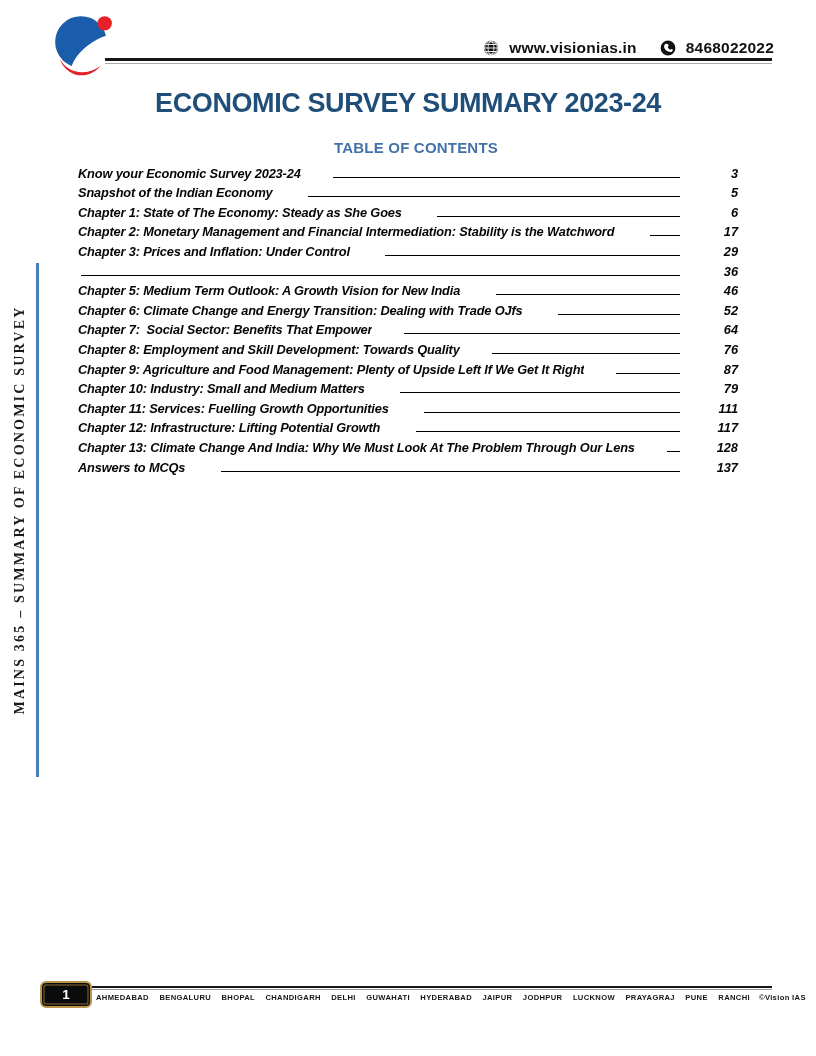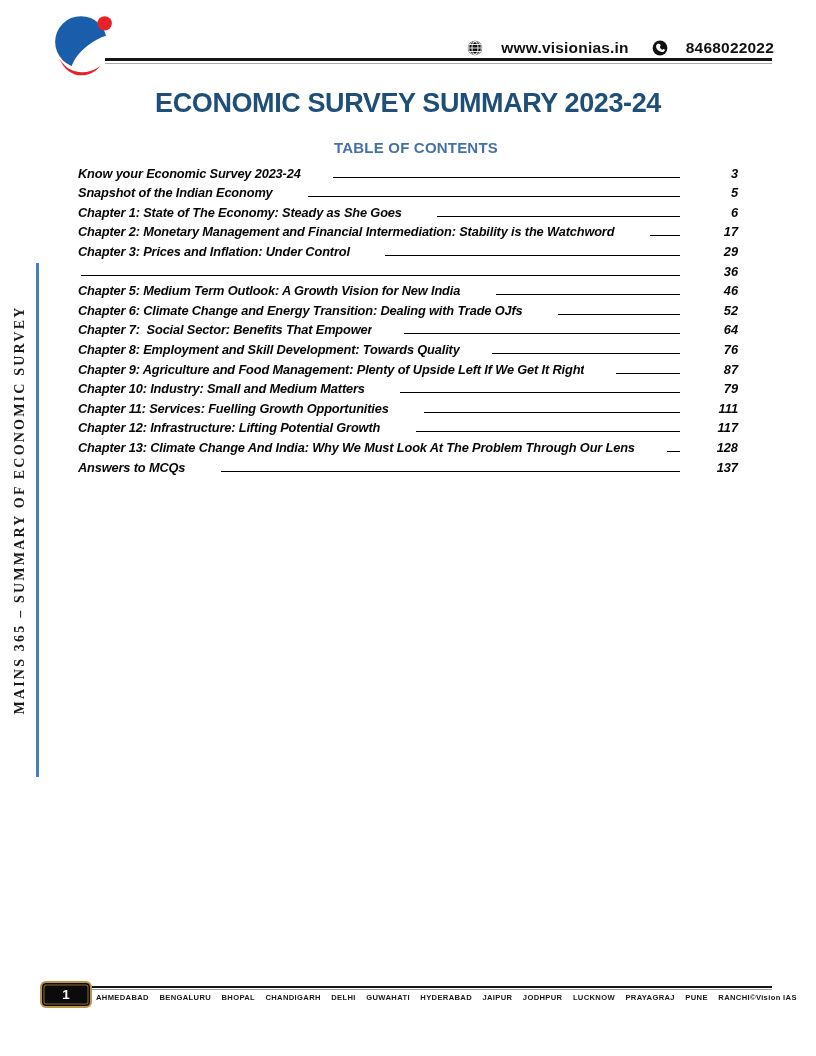--- a/index.html
+++ b/index.html
@@ -27,21 +27,21 @@
     right: 42px;
     display: flex;
     align-items: center;
     gap: 9px;
     font-size: 15.5px;
     font-weight: bold;
     color: #111111;
     letter-spacing: 0.2px;
   }
   .header-contact .icon { display: inline-flex; width: 16px; height: 16px; }
-  .website-group, .phone-group { display: flex; align-items: center; gap: 18px; }
+  .website-group, .phone-group { display: flex; align-items: center; gap: 10px; }
   .phone-group { margin-left: 14px; }
   .header-rule {
     position: absolute;
     left: 105px;
     top: 58px;
     width: 667px;
     height: 6px;
     border-top: 3px solid #161616;
     border-bottom: 1px solid #a9a9a9;
   }
@@ -165,21 +165,21 @@
     top: 993px;
     width: 676px;
     text-align: center;
     font-size: 7.6px;
     font-weight: bold;
     letter-spacing: 0.35px;
     word-spacing: 8px;
     color: #161616;
     white-space: nowrap;
   }
-  .footer-cities .copyright { word-spacing: normal; margin-left: 0; }
+  .footer-cities .copyright { word-spacing: normal; margin-left: 9px; }
 </style>
 </head>
 <body>
 
 <div class="page">
 
   <svg class="logo" viewBox="0 0 56 64" aria-hidden="true">
     <circle cx="26" cy="29" r="25" fill="#1a5dab"></circle>
     <ellipse cx="40" cy="42" rx="28" ry="12" fill="#ffffff" transform="rotate(-38 40 42)"></ellipse>
     <circle cx="49" cy="11" r="7" fill="#e62129"></circle>

